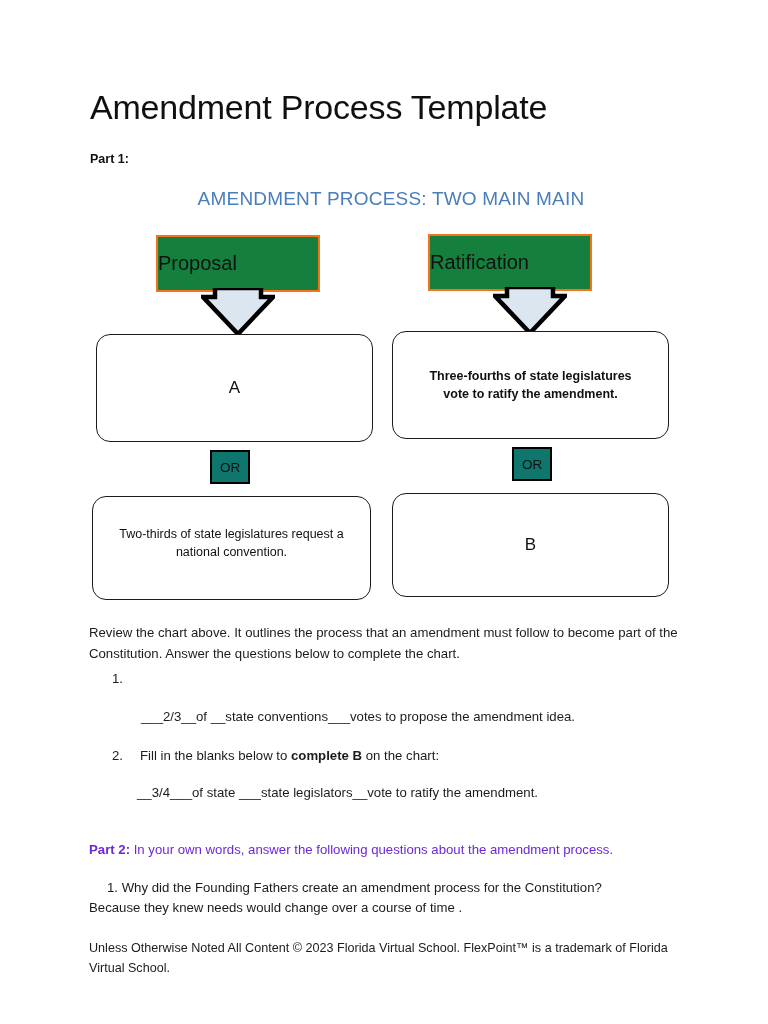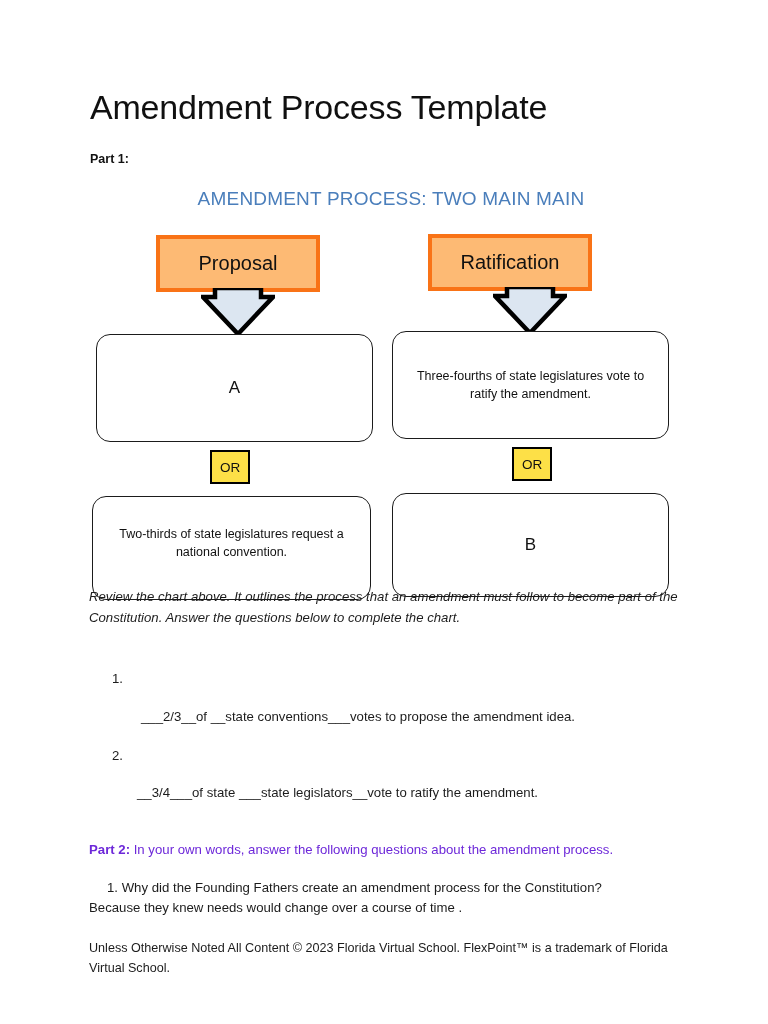--- a/index.html
+++ b/index.html
@@ -62,26 +62,26 @@
     left: 0;
     top: 0;
     width: 768px;
     height: 1024px;
     pointer-events: none;
   }
   .diagram > * { pointer-events: auto; }
 
   .hdr-box {
     position: absolute;
-    background: #fdba74;
-    border: 4px solid #f97316;
+    background: #15803d;
+    border: 2px solid #f97316;
     box-sizing: border-box;
     display: flex;
     align-items: center;
-    justify-content: center;
+    justify-content: flex-start;
     font-size: 20px;
     color: #111111;
   }
   .hdr-prop { left: 156px; top: 235px; width: 164px; height: 57px; }
   .hdr-rat  { left: 428px; top: 234px; width: 164px; height: 57px; }
 
   .arrow {
     position: absolute;
     width: 74px;
     height: 48px;
@@ -100,51 +100,51 @@
     justify-content: center;
     text-align: center;
     font-size: 12.5px;
     line-height: 1.45;
     color: #111111;
   }
   .rbox .big {
     font-size: 17px;
   }
   .rbox-a  { left: 96px;  top: 334px; width: 277px; height: 108px; }
-  .rbox-tf { left: 392px; top: 331px; width: 277px; height: 108px; padding: 0 22px; }
+  .rbox-tf { left: 392px; top: 331px; width: 277px; height: 108px; padding: 0 22px; font-weight: bold; }
   .rbox-tt { left: 92px;  top: 496px; width: 279px; height: 104px; padding: 0 18px; text-align: center; }
   .rbox-b  { left: 392px; top: 493px; width: 277px; height: 104px; }
   .rbox-tt .inner { transform: translateY(-5px); }
 
   .or-badge {
     position: absolute;
     width: 40px;
     height: 34px;
-    background: #fde047;
+    background: #0f766e;
     border: 2.5px solid #000000;
     box-sizing: border-box;
     display: flex;
     align-items: center;
     justify-content: center;
     font-size: 13.5px;
     color: #111111;
   }
   .or-left  { left: 210px; top: 450px; }
   .or-right { left: 512px; top: 447px; }
 
   
   .body-text {
     position: absolute;
     left: 89px;
     width: 592px;
     font-size: 13.2px;
     line-height: 1.62;
     color: #1c1c1c;
   }
-  .intro { top: 586px; font-style: italic; }
+  .intro { top: 622px; }
 
   .q-item {
     position: absolute;
     left: 112px;
     width: 570px;
     font-size: 13.2px;
     line-height: 1.6;
     color: #1c1c1c;
     display: flex;
   }
@@ -266,20 +266,21 @@
   <div class="body-text intro">Review the chart above. It outlines the process that an amendment must follow to become part of the Constitution.  Answer the questions below to complete the chart.</div>
 
   <div class="q-item q-a">
     <span class="q-num">1.</span>
   </div>
 
   <div class="answer ans-a">___2/3__of __state conventions___votes to propose the amendment idea.</div>
 
   <div class="q-item q-b">
     <span class="q-num">2.</span>
+    <span><span>Fill in the blanks below to </span><b>complete B</b><span> on the chart:</span></span>
   </div>
 
   <div class="answer ans-b">__3/4___of state ___state legislators__vote to ratify the amendment.</div>
 
   <div class="part2">
     <span class="p2-label">Part 2:</span><span>  In your own words, answer the following questions about the amendment process.</span>
   </div>
 
   <div class="p2-q">
     <span>1.</span><span>   Why did the Founding Fathers create an amendment process for the Constitution?</span>

